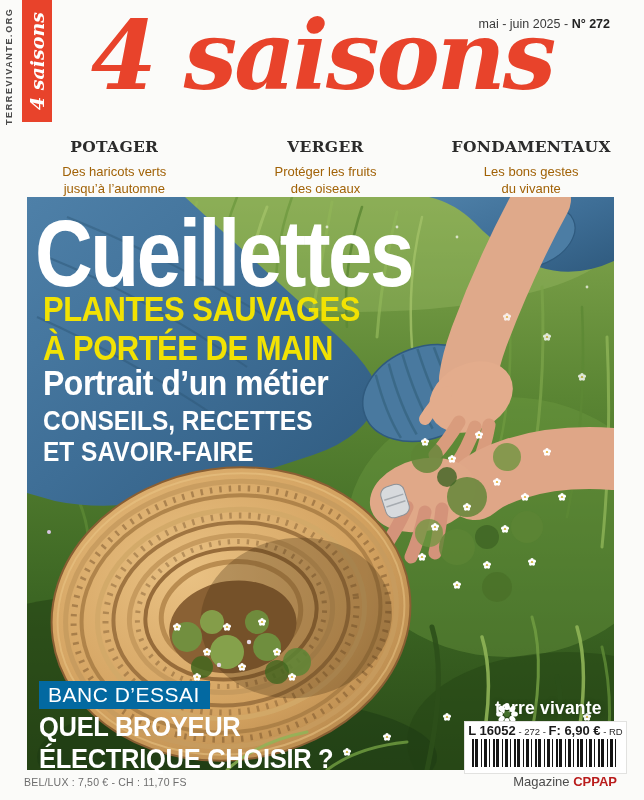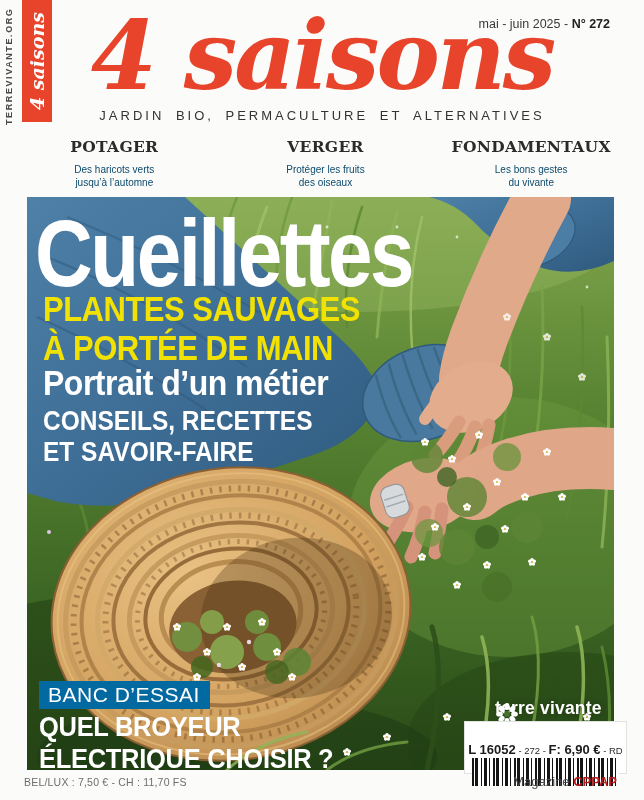--- a/index.html
+++ b/index.html
@@ -21,21 +21,21 @@
   .subtitle{position:absolute;left:0;top:108px;width:644px;text-align:center;
     font-size:13px;letter-spacing:3px;word-spacing:5px;color:#333;}
   
   .topics{position:absolute;left:0;top:137px;width:640px;display:flex;}
   .topic{text-align:center;}
   .topic:nth-child(1){width:230px;}
   .topic:nth-child(2){width:195px;}
   .topic:nth-child(3){width:219px;}
   .topic h3{margin:0 0 3px 0;font-family:"DejaVu Serif",serif;font-size:15.5px;
     font-weight:bold;color:#2b2b2b;letter-spacing:.3px;}
-  .topic p{margin:8px;font-size:10px;line-height:1.28;color:#0c4a6e;}
+  .topic p{margin:8px;font-size:13px;line-height:1.28;color:#a16207;}
   
   .photo{position:absolute;left:27px;top:197px;width:587px;height:683px;overflow:hidden;}
   .photo svg{position:absolute;left:0;top:0;}
   .ov{position:absolute;color:#fff;line-height:1;white-space:nowrap;}
   .headline{left:8px;top:10px;font-size:80px;font-weight:bold;letter-spacing:-2.5px;
     transform:scaleY(1.18);transform-origin:left top;}
   .yellow-block{left:16px;top:93px;color:#f2e203;font-weight:bold;font-size:31px;
     line-height:1.09;letter-spacing:-.5px;transform:scaleY(1.14);transform-origin:left top;}
   .feature{left:16px;top:169px;font-weight:bold;font-size:32px;letter-spacing:-.5px;
     transform:scaleY(1.08);transform-origin:left top;}
@@ -47,21 +47,21 @@
     letter-spacing:-.3px;transform:scaleY(1.1);transform-origin:left top;}
   
   .publisher{position:absolute;left:468px;top:503px;display:flex;align-items:flex-start;
     color:#fff;text-shadow:0 0 5px rgba(20,40,10,.45);}
   .publisher .flower{width:24px;height:24px;margin:2px 5px 0 0;}
   .pub-name{font-size:17.5px;font-weight:bold;letter-spacing:.2px;line-height:1;}
   .pub-tag{font-size:10.5px;opacity:.92;margin-top:2px;letter-spacing:.4px;}
   
   .barcode{position:absolute;left:465px;top:722px;width:161px;height:51px;background:#fff;
     box-shadow:0 0 0 1px #e2e2e0;text-align:center;}
-  .code-line{margin-top:20px;font-size:12.5px;color:#1c1c1c;white-space:nowrap;}
+  .code-line{margin-top:1px;font-size:12.5px;color:#1c1c1c;white-space:nowrap;}
   .code-line .b{font-weight:bold;font-size:13px;}
   .code-line .s{font-size:9.5px;color:#2a2a2a;}
   .bars{height:28px;margin:1px 7px 0 7px;
     background:repeating-linear-gradient(90deg,
       #151515 0 2px,#fff 2px 3px,#151515 3px 6px,#fff 6px 9px,
       #151515 9px 10px,#fff 10px 12px,#151515 12px 15px,#fff 15px 17px,
       #151515 17px 18px,#fff 18px 21px);}
   
   .footer-left{position:absolute;left:24px;top:776px;font-size:10.5px;color:#6e6e6e;
     letter-spacing:.2px;text-align:center;}
@@ -72,21 +72,20 @@
 <body>
 
 <div class="page">
 
   <div class="site-vertical">TERREVIVANTE.ORG</div>
   <div class="logo-box">
     <span>4 saisons</span>
   </div>
   <div class="issue-line"><span>mai - juin 2025 - </span><b>N° 272</b></div>
   <div class="main-title">4 saisons</div>
-  <div class="subtitle">JARDIN BIO, PERMACULTURE ET ALTERNATIVES</div>
 
   <div class="topics">
     <div class="topic">
       <h3>POTAGER</h3>
       <p><span>Des haricots verts</span><br><span>jusqu’à l’automne</span></p>
     </div>
     <div class="topic">
       <h3>VERGER</h3>
       <p><span>Protéger les fruits</span><br><span>des oiseaux</span></p>
     </div>

